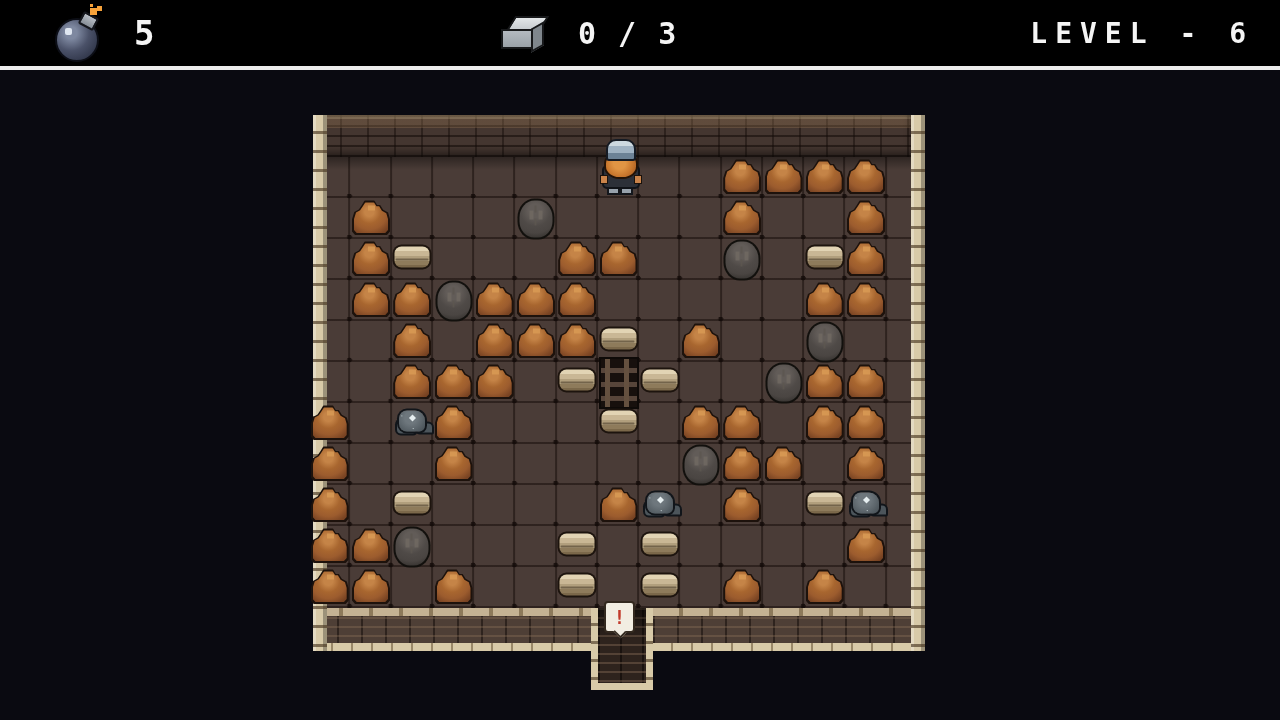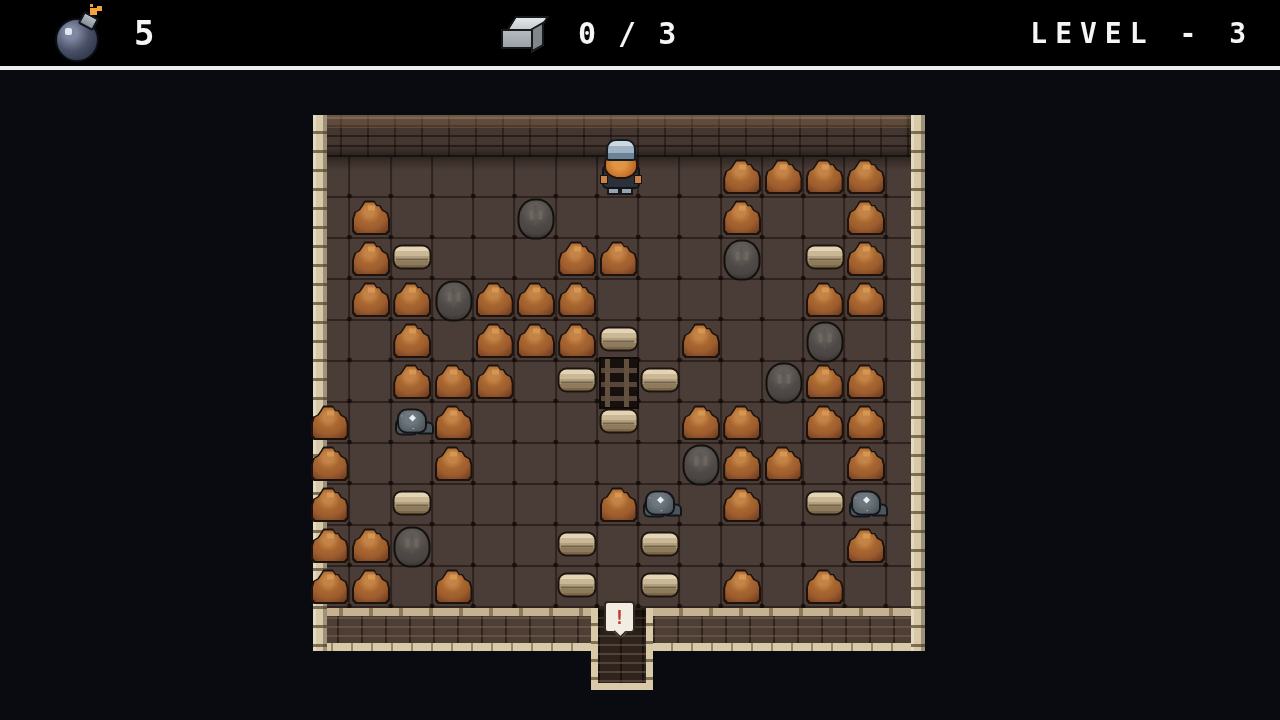--- a/index.html
+++ b/index.html
@@ -158,21 +158,21 @@
     <div class="hud-center">
       <div class="ingot">
         <div class="in-top"></div>
         <div class="in-front"></div>
         <div class="in-side"></div>
       </div>
       <span class="hud-num ore-progress">0 / 3</span>
     </div>
 
     <div class="hud-right">
-      <span class="hud-level">LEVEL - 3</span>
+      <span class="hud-level">LEVEL - 6</span>
     </div>
   </div>
   <div class="hud-underline"></div>
 
   <div>
     <div class="floor"></div>
     <div class="twall"></div>
     <div class="bwall bwall-left"></div>
     <div class="bwall bwall-right"></div>
 

